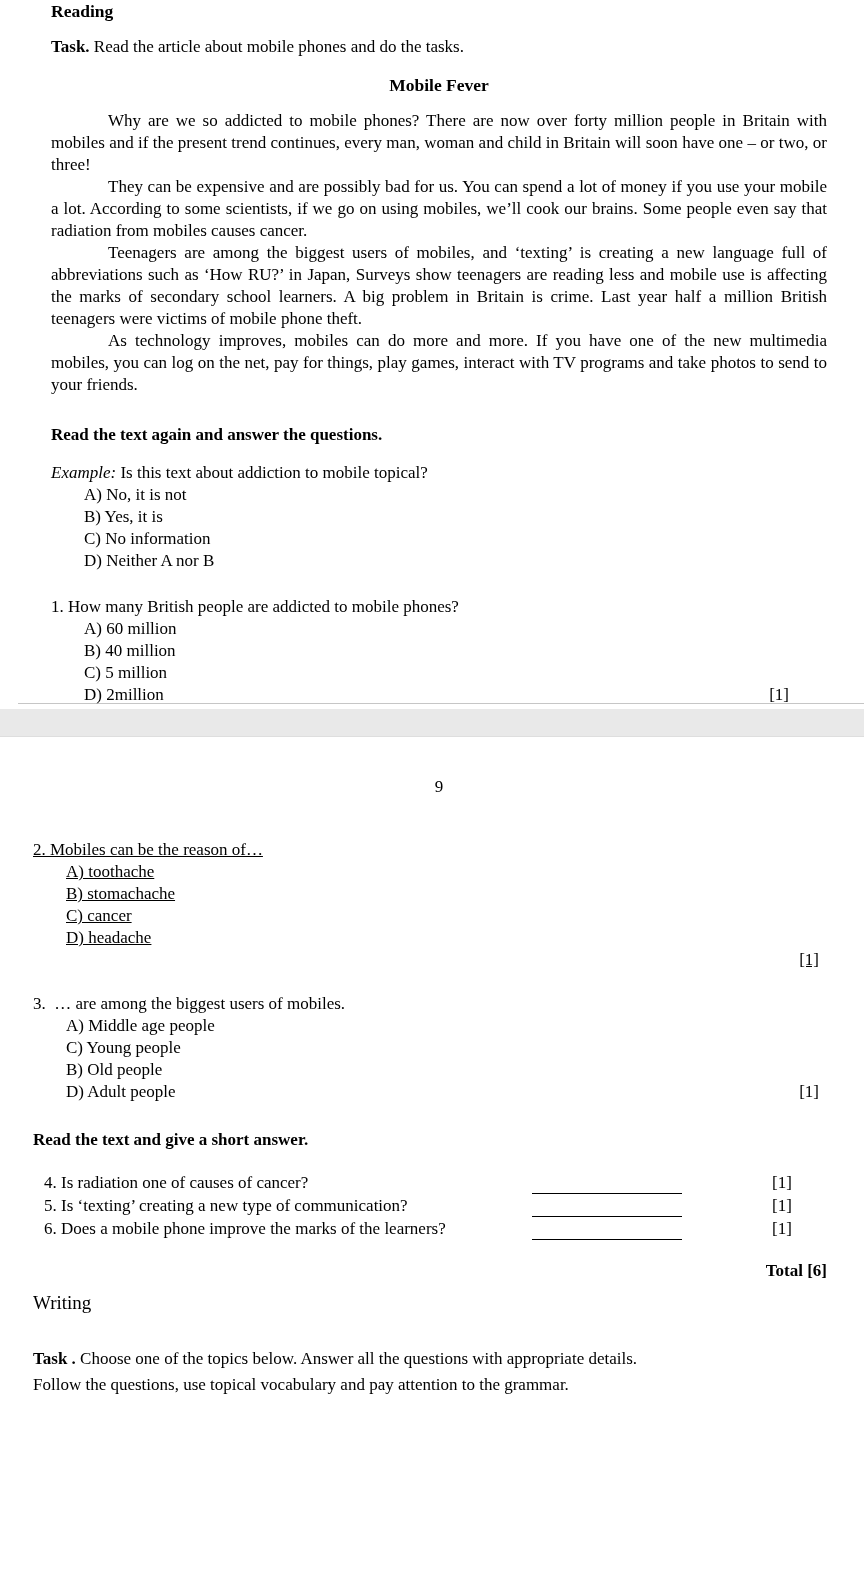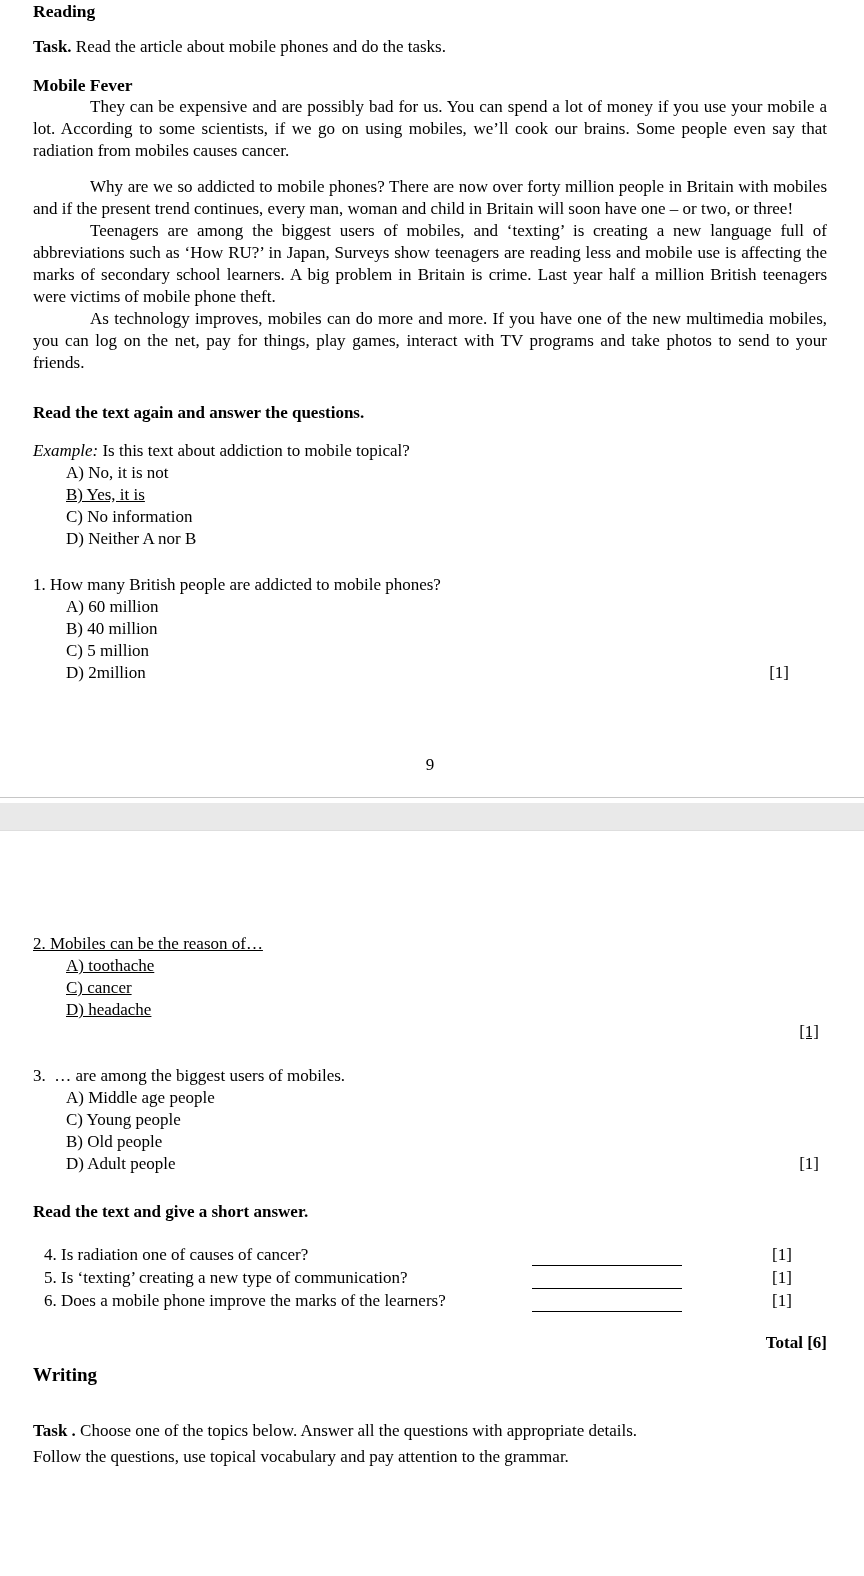--- a/index.html
+++ b/index.html
@@ -3,72 +3,72 @@
 <meta charset="utf-8">
 <style>
   * { margin:0; padding:0; box-sizing:border-box; }
   html, body { background:#ffffff; }
   body {
     width:864px; height:1576px; overflow:hidden;
     font-family:"Liberation Serif", serif;
     font-size:17px; color:#000; line-height:22px;
   }
   .page { background:#fff; padding-left:33px; padding-right:37px; }
-  .page-1 { height:798px; border-bottom:1px solid #c6c6c6; }
+  .page-1 { height:704px; border-bottom:1px solid #c6c6c6;margin-left:18px; }
   .gap-white { height:5px; background:#ffffff; }
   .divider-band { height:28px; background:#e9e9e9; border-bottom:1px solid #dedede; }
   .page-2 { height:648px; padding-top:102px; }
 
   .section-heading { font-weight:bold; font-size:17.5px; }
   .task-line { margin-top:14px; }
-  .article-title { text-align:left; font-weight:bold; margin-top:16px; font-size:17.5px; }
+  .article-title { text-align:center; font-weight:bold; margin-top:16px; font-size:17.5px; }
   .para { text-align:justify; text-indent:57px; }
   .para.first { margin-top:14px; }
   .bold-intro { font-weight:bold; margin-top:28px; }
   .example-line { margin-top:16px; white-space:pre-wrap; }
   .q-line { white-space:pre-wrap; }
   .q1-block { margin-top:24px; }
   .q-block-2 { margin-top:0;text-decoration:underline; }
   .opt { margin-left:33px; white-space:pre-wrap; }
-  .underlined { text-decoration:underline; }
+  .underlined { }
   .opt-row { display:flex; justify-content:space-between; }
   .opt-row .opt { flex:1; }
   .mark { white-space:nowrap; }
   .mark-pad { padding-right:38px; }
   .mark-flush { padding-right:8px; }
   .mark-row-right { text-align:right; padding-right:8px; }
   .page-number { text-align:center; margin-top:70px; }
   .q3-block { margin-top:22px; }
   .sa-intro { margin-top:26px; }
   .sa-list { margin-top:20px; }
   .sa-row { display:flex; align-items:flex-end; line-height:23px; margin-left:11px; }
   .sa-q { flex:1; white-space:pre-wrap; }
   .sa-blank { width:150px; margin-right:55px; border-bottom:1px solid #000; height:18px; }
   .sa-mark { width:90px; text-align:center; white-space:nowrap; }
   .total-row { text-align:right; font-weight:bold; margin-top:20px; }
-  .writing-heading { font-weight:bold; font-size:19px; margin-top:8px; line-height:26px; }
+  .writing-heading { font-weight:normal; font-size:19px; margin-top:8px; line-height:26px; }
   .writing-task { margin-top:30px; line-height:26px; }
   i { font-style:italic; }
   b { font-weight:bold; }
 </style>
 </head>
 <body>
 
 <div>
 
   <div class="page page-1">
 
     <div class="section-heading">Reading</div>
 
     <div class="task-line"><b>Task.</b><span> Read the article about mobile phones and do the tasks.</span></div>
 
     <div class="article-title">Mobile Fever</div>
 
+    <p class="para first">Why are we so addicted to mobile phones? There are now over forty million people in Britain with mobiles and if the present trend continues, every man, woman and child in Britain will soon have one – or two, or three!</p>
     <p class="para">They can be expensive and are possibly bad for us. You can spend a lot of money if you use your mobile a lot. According to some scientists, if we go on using mobiles, we’ll cook our brains. Some people even say that radiation from mobiles causes cancer.</p>
-    <p class="para first">Why are we so addicted to mobile phones? There are now over forty million people in Britain with mobiles and if the present trend continues, every man, woman and child in Britain will soon have one – or two, or three!</p>
     <p class="para">Teenagers are among the biggest users of mobiles, and ‘texting’ is creating a new language full of abbreviations such as ‘How RU?’ in Japan, Surveys show teenagers are reading less and mobile use is affecting the marks of secondary school learners. A big problem in Britain is crime. Last year half a million British teenagers were victims of mobile phone theft.</p>
     <p class="para">As technology improves, mobiles can do more and more. If you have one of the new multimedia mobiles, you can log on the net, pay for things, play games, interact with TV programs and take photos to send to your friends.</p>
 
     <div class="bold-intro">Read the text again and answer the questions.</div>
 
     <div class="example-line"><i>Example:</i><span> Is this text about addiction to mobile topical?</span></div>
 
     <div class="opt">A) No, it is not</div>
     <div class="opt"><span class="underlined">B) Yes, it is</span></div>
     <div class="opt">C) No information</div>
@@ -89,20 +89,21 @@
   </div>
 
   <div class="gap-white"></div>
   <div class="divider-band"></div>
 
   <div class="page page-2">
 
     <div class="q-block-2">
       <div class="q-line">2. Mobiles can be the reason of…</div>
       <div class="opt">A) toothache</div>
+      <div class="opt">B) stomachache</div>
       <div class="opt">C) cancer</div>
       <div class="opt">D) headache</div>
       <div class="mark-row-right">[1]</div>
     </div>
 
     <div class="q3-block">
       <div class="q-line">3.  … are among the biggest users of mobiles.</div>
       <div class="opt">A) Middle age people</div>
       <div class="opt">C) Young people</div>
       <div class="opt">B) Old people</div>

